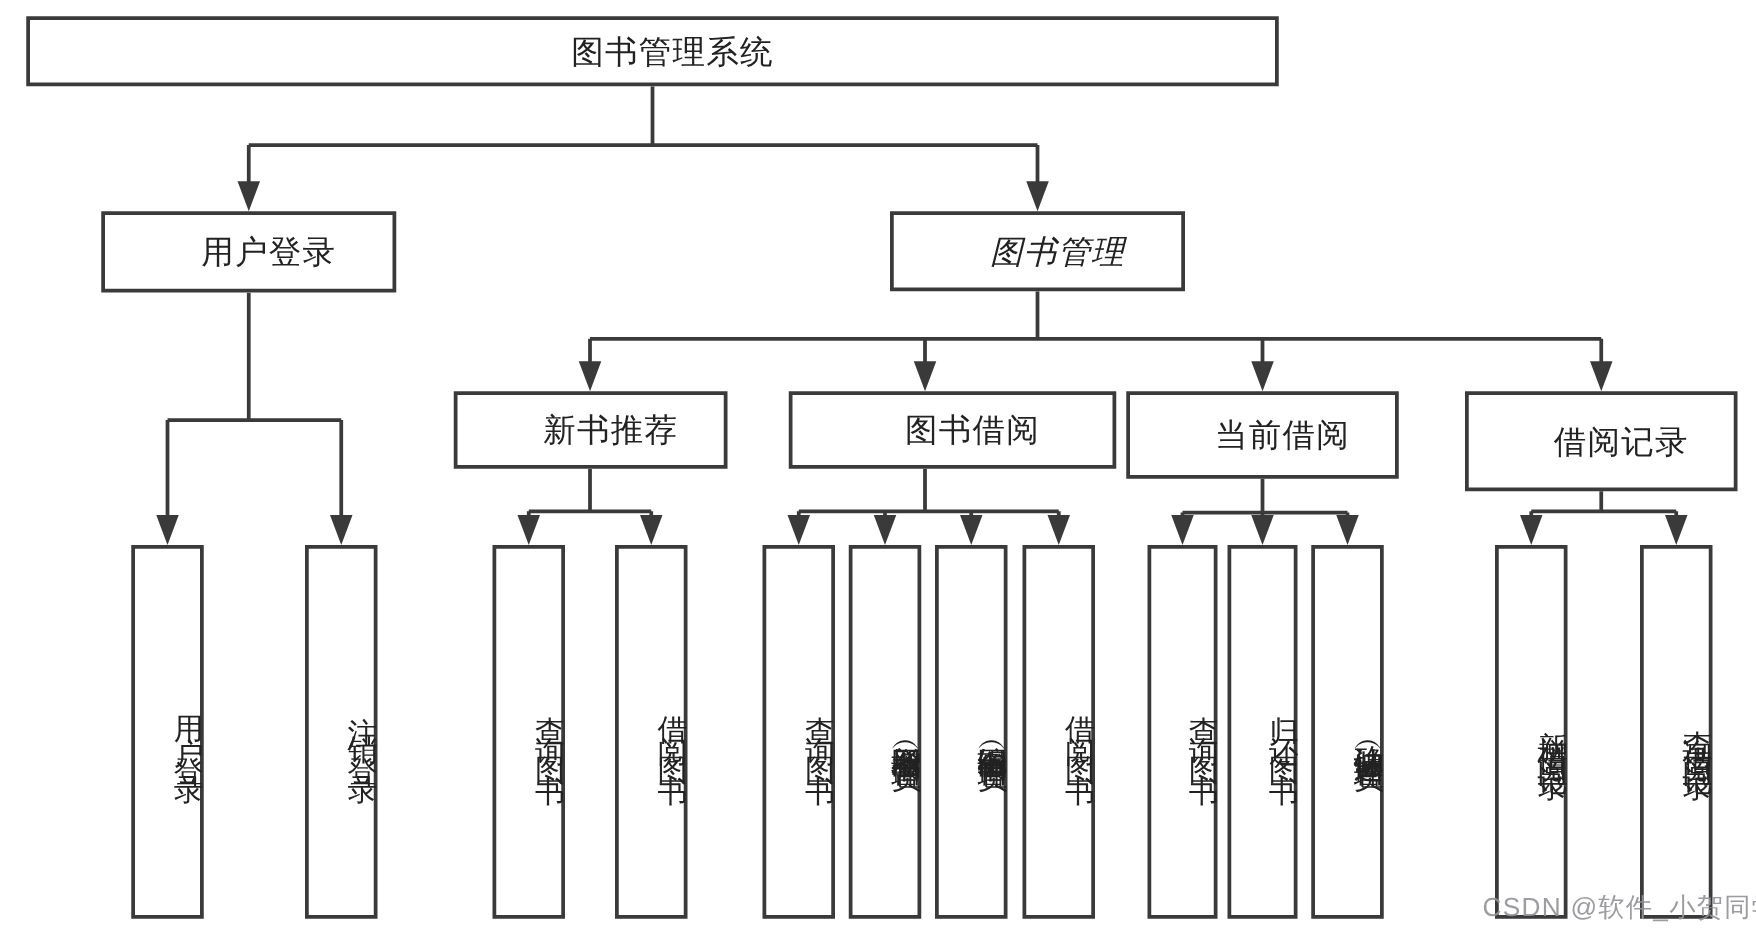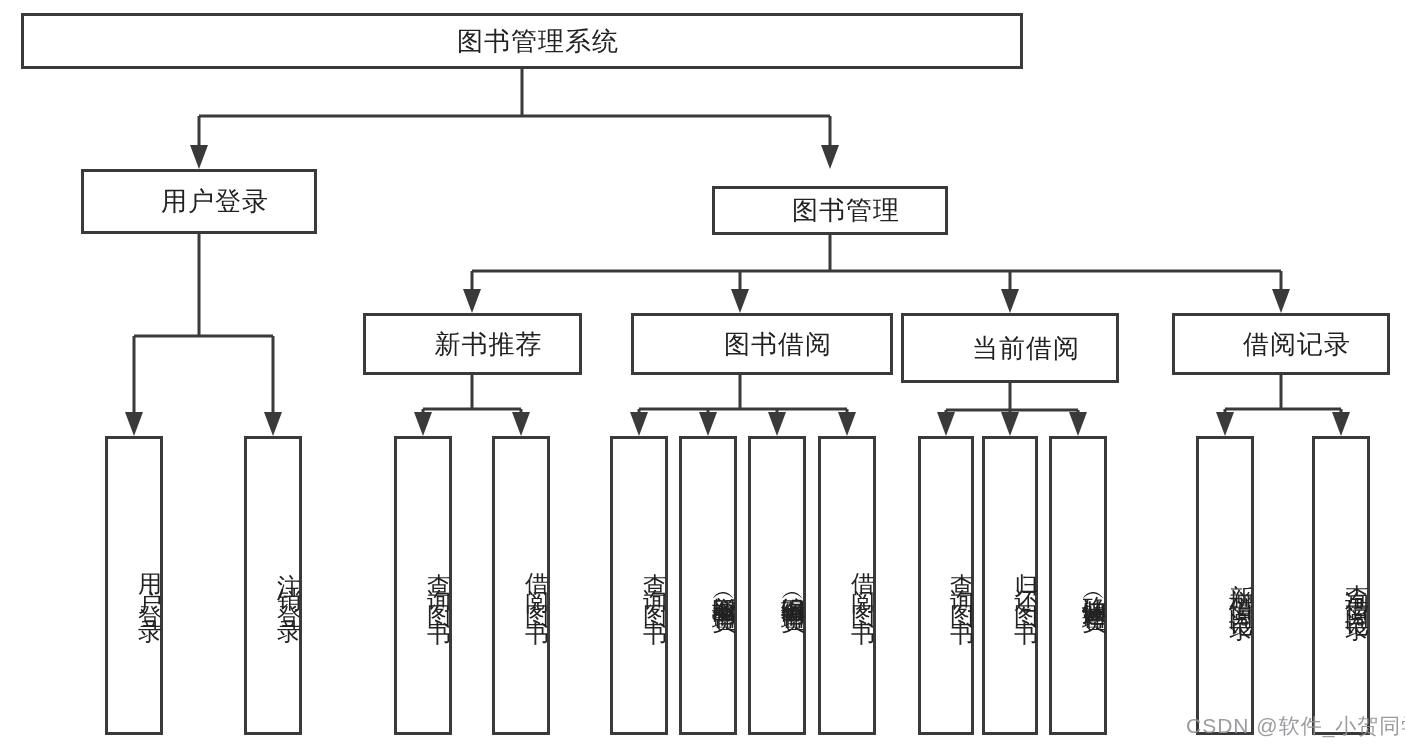--- a/index.html
+++ b/index.html
@@ -84,34 +84,34 @@
     <polygon points="1332,412 1350,412 1341,436"></polygon>
   </svg>
 
   <div class="node h-node" style="left:21px;top:13px;width:1002px;height:56px;">
     <span>图书管理系统</span>
   </div>
 
   <div class="node h-node" style="left:81px;top:169px;width:236px;height:65px;">
     <span>用户登录</span>
   </div>
-  <div class="node h-node" style="left:712px;top:186px;width:236px;height:49px;">
+  <div class="node h-node" style="left:712px;top:169px;width:236px;height:64px;font-style:italic;">
     <span>图书管理</span>
   </div>
 
   <div class="node h-node" style="left:363px;top:313px;width:219px;height:62px;">
     <span>新书推荐</span>
   </div>
   <div class="node h-node" style="left:631px;top:313px;width:262px;height:62px;">
     <span>图书借阅</span>
   </div>
   <div class="node h-node" style="left:901px;top:313px;width:218px;height:70px;">
     <span>当前借阅</span>
   </div>
-  <div class="node h-node" style="left:1172px;top:313px;width:218px;height:62px;">
+  <div class="node h-node" style="left:1172px;top:313px;width:218px;height:80px;">
     <span>借阅记录</span>
   </div>
 
   <div class="node v-node" style="left:105px;top:436px;width:58px;height:299px;">
     <span class="v-label" style="letter-spacing: 16px;">用户登录</span>
   </div>
   <div class="node v-node" style="left:244px;top:436px;width:58px;height:299px;">
     <span class="v-label" style="letter-spacing: 16px;">注销登录</span>
   </div>
 

